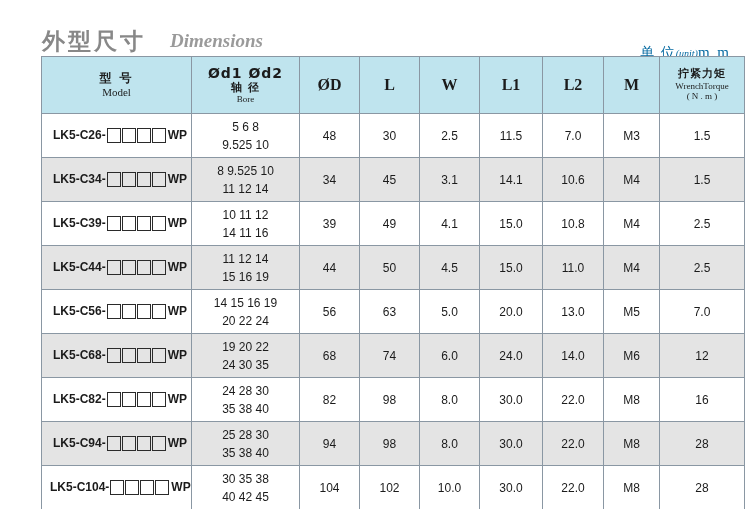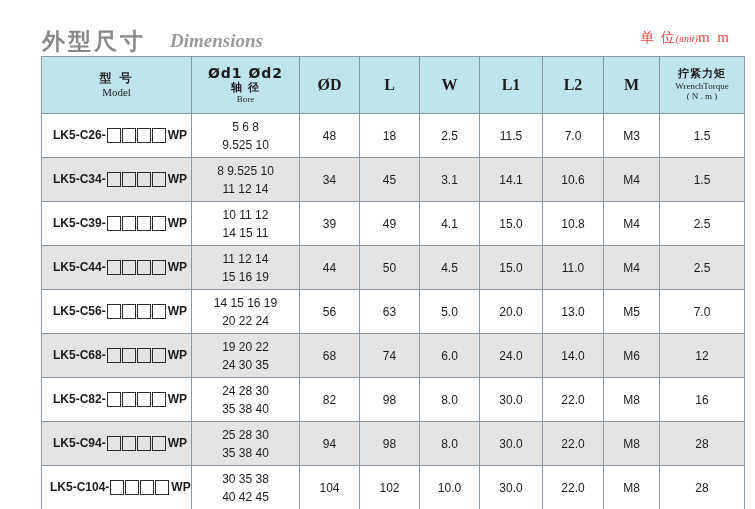--- a/index.html
+++ b/index.html
@@ -44,22 +44,22 @@
     top: 18px;
     font-size: 19px;
     font-style: italic;
     font-weight: bold;
     color: #9a9a9a;
     font-family: "Liberation Serif", serif;
   }
   .unit-wrap {
     position: absolute;
     right: 24px;
-    top: 16px;
-    color: #ef4444;
+    top: 31px;
+    color: #0369a1;
     white-space: nowrap;
   }
   .unit-cn {
     font-size: 14px;
     font-family: "DejaVu Sans", sans-serif;
     letter-spacing: 1px;
   }
   .unit-en {
     font-size: 10px;
     font-family: "Liberation Serif", serif;
@@ -250,21 +250,21 @@
         </tr>
       </thead>
       <tbody id="tbody">
           <tr class="odd">
             <td class="model"><span>LK5-C26-</span><span class="boxes"><i></i><i></i><i></i><i></i></span><span>WP</span></td>
             <td class="bore">
               <span>5  6  8</span>
               <span>9.525  10</span>
             </td>
             <td class="num">48</td>
-            <td class="num">18</td>
+            <td class="num">30</td>
             <td class="num">2.5</td>
             <td class="num">11.5</td>
             <td class="num">7.0</td>
             <td class="num">M3</td>
             <td class="num">1.5</td>
           </tr>
           <tr class="even">
             <td class="model"><span>LK5-C34-</span><span class="boxes"><i></i><i></i><i></i><i></i></span><span>WP</span></td>
             <td class="bore">
               <span>8  9.525   10</span>
@@ -275,21 +275,21 @@
             <td class="num">3.1</td>
             <td class="num">14.1</td>
             <td class="num">10.6</td>
             <td class="num">M4</td>
             <td class="num">1.5</td>
           </tr>
           <tr class="odd">
             <td class="model"><span>LK5-C39-</span><span class="boxes"><i></i><i></i><i></i><i></i></span><span>WP</span></td>
             <td class="bore">
               <span>10   11   12</span>
-              <span>14   15   11</span>
+              <span>14   11   16</span>
             </td>
             <td class="num">39</td>
             <td class="num">49</td>
             <td class="num">4.1</td>
             <td class="num">15.0</td>
             <td class="num">10.8</td>
             <td class="num">M4</td>
             <td class="num">2.5</td>
           </tr>
           <tr class="even">

